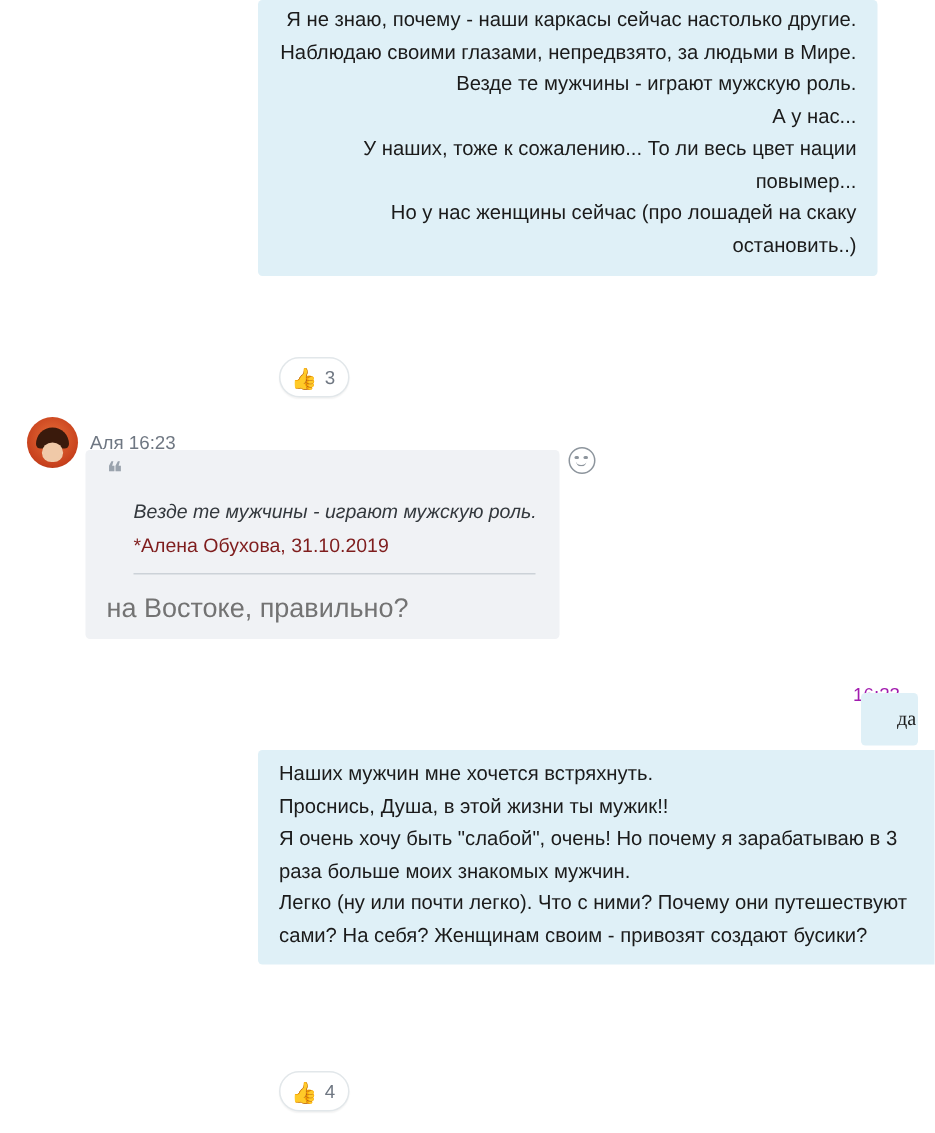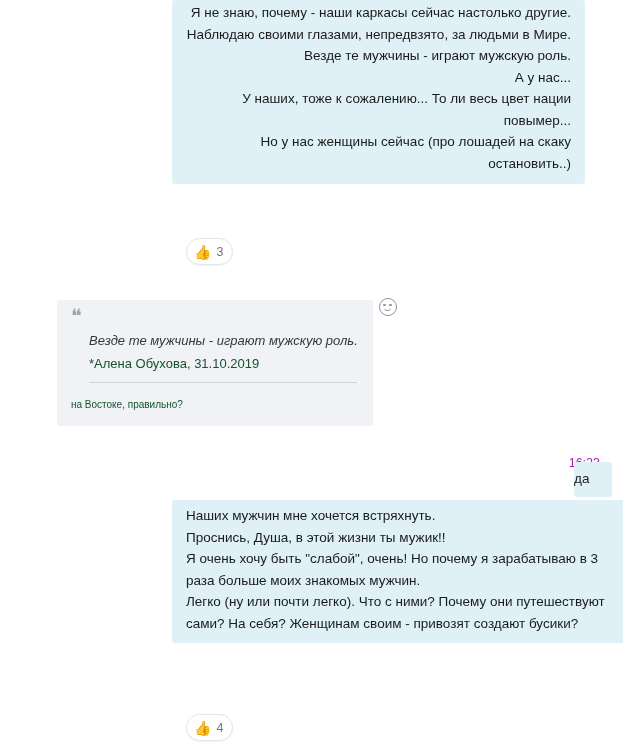--- a/index.html
+++ b/index.html
@@ -133,33 +133,33 @@
   }
   .quote-text {
     font-style: italic;
     font-size: 13px;
     color: #33383d;
     margin: 6px 0 0 18px;
     line-height: 19px;
   }
   .quote-author {
     font-size: 13px;
-    color: #14532d;
+    color: #7f1d1d;
     margin: 4px 0 0 18px;
     line-height: 19px;
   }
   .quote-rule {
     margin: 9px 0 0 18px;
     height: 1px;
     background: #ccd2d8;
     width: 268px;
   }
   .quote-reply {
-    font-size: 10px;
-    color: #14532d;
+    font-size: 18px;
+    color: #737373;
     margin-top: 12px;
     line-height: 20px;
   }
 
   .smiley {
     position: absolute;
     left: 379px;
     top: 298px;
     width: 18px;
     height: 18px;
@@ -195,22 +195,23 @@
     right: 23px;
     top: 440px;
     font-size: 12.5px;
     color: #a21caf;
     margin-top: 16px;
   }
   .msg3 {
     left: 574px;
     top: 462px;
     width: 38px;
-    padding: 6px 12px 7px 0;
+    padding: 6px 12px 7px 24px;
     text-align: left;
+    font-family: Liberation Serif, serif;
   }
 
   
   .msg4 {
     left: 172px;
     top: 500px;
     width: 461px;
     padding-top: 5px;
     padding-bottom: 9px;
   }
@@ -227,20 +228,24 @@
     <p>А у нас...</p>
     <p>У наших, тоже к сожалению... То ли весь цвет нации повымер...</p>
     <p>Но у нас женщины сейчас (про лошадей на скаку остановить..)</p>
   </div>
 
   <div class="reaction" style="left:186px; top:238px;">
     <span class="emoji">👍</span>
     <span class="cnt">3</span>
   </div>
 
+  <div class="sender-row" style="left:18px; top:278px;">
+    <div class="avatar"></div>
+    <span class="sender-name">Аля 16:23</span>
+  </div>
 
   <div class="msg2">
     <div class="quote-mark">❝</div>
     <div class="quote-text">Везде те мужчины - играют мужскую роль.</div>
     <div class="quote-author">*Алена Обухова, 31.10.2019</div>
     <div class="quote-rule"></div>
     <div class="quote-reply">на Востоке, правильно?</div>
   </div>
 
   <div class="smiley"></div>

